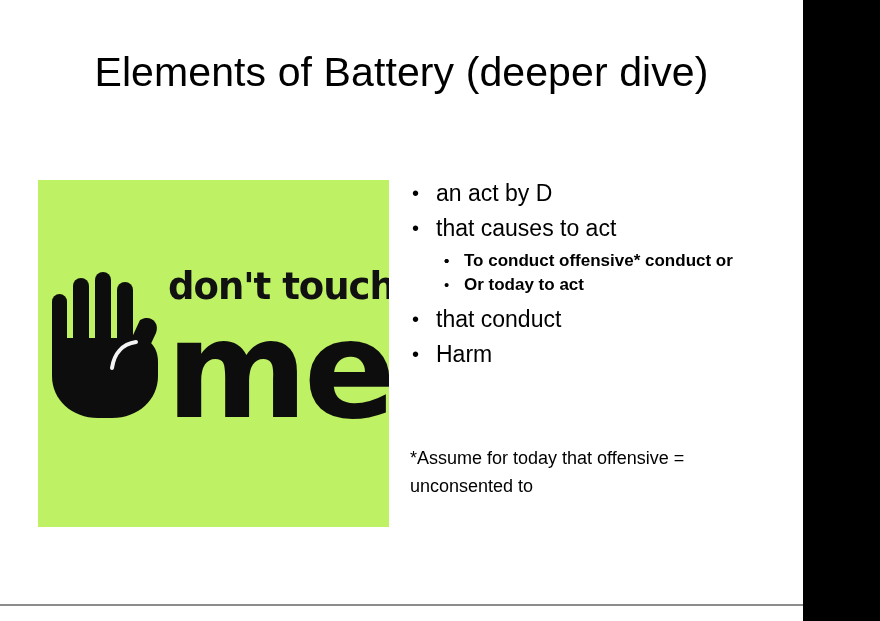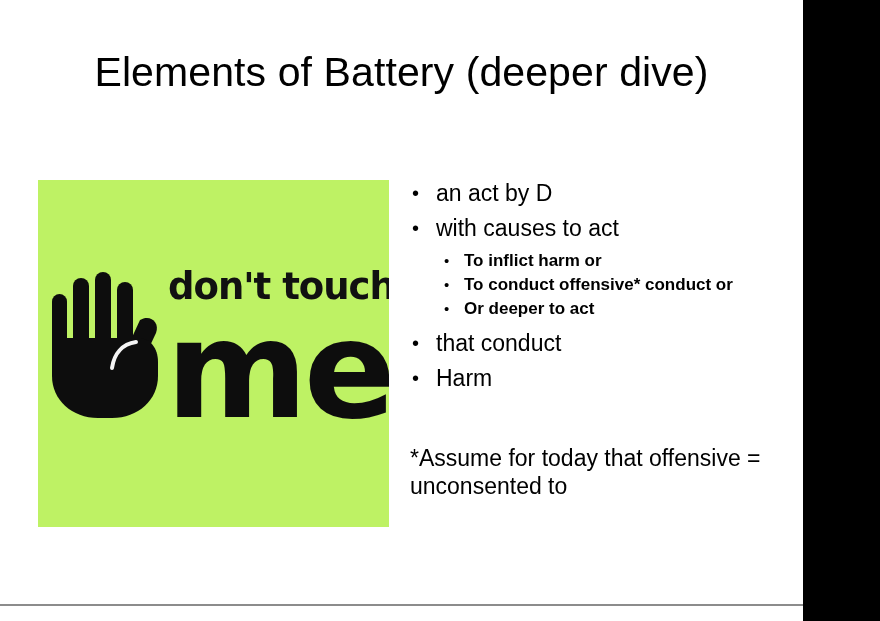--- a/index.html
+++ b/index.html
@@ -132,21 +132,21 @@
     font-size: 15px;
     line-height: 23px;
     font-weight: normal;
   }
   .bold { font-weight: normal; }
   .note {
     position: absolute;
     left: 410px;
     top: 444px;
     width: 360px;
-    font-size: 23px;
+    font-size: 18px;
     line-height: 28px;
     color: #000000;
   }
   .bottom-edge {
     position: absolute;
     left: 0;
     top: 604px;
     width: 803px;
     height: 17px;
     background: #ffffff;
@@ -196,33 +196,32 @@
     </div>
 
     <div class="bullets">
       <ul class="lvl1">
         <li>
           <span class="dot">•</span>
           <span class="bold">an act by D</span>
         </li>
         <li>
           <span class="dot">•</span>
-          <span>with </span><span class="bold">causes to act</span>
+          <span>that </span><span class="bold">causes to act</span>
           <ul class="lvl2">
             <li>
               <span class="dot2">•</span>
-              <span>To inflict harm or</span>
             </li>
             <li>
               <span class="dot2">•</span>
               <span>To conduct offensive* conduct or</span>
             </li>
             <li>
               <span class="dot2">•</span>
-              <span>Or deeper to act</span>
+              <span>Or today to act</span>
             </li>
           </ul>
         </li>
         <li>
           <span class="dot">•</span>
           <span>that conduct</span>
         </li>
         <li>
           <span class="dot">•</span>
           <span>Harm</span>

